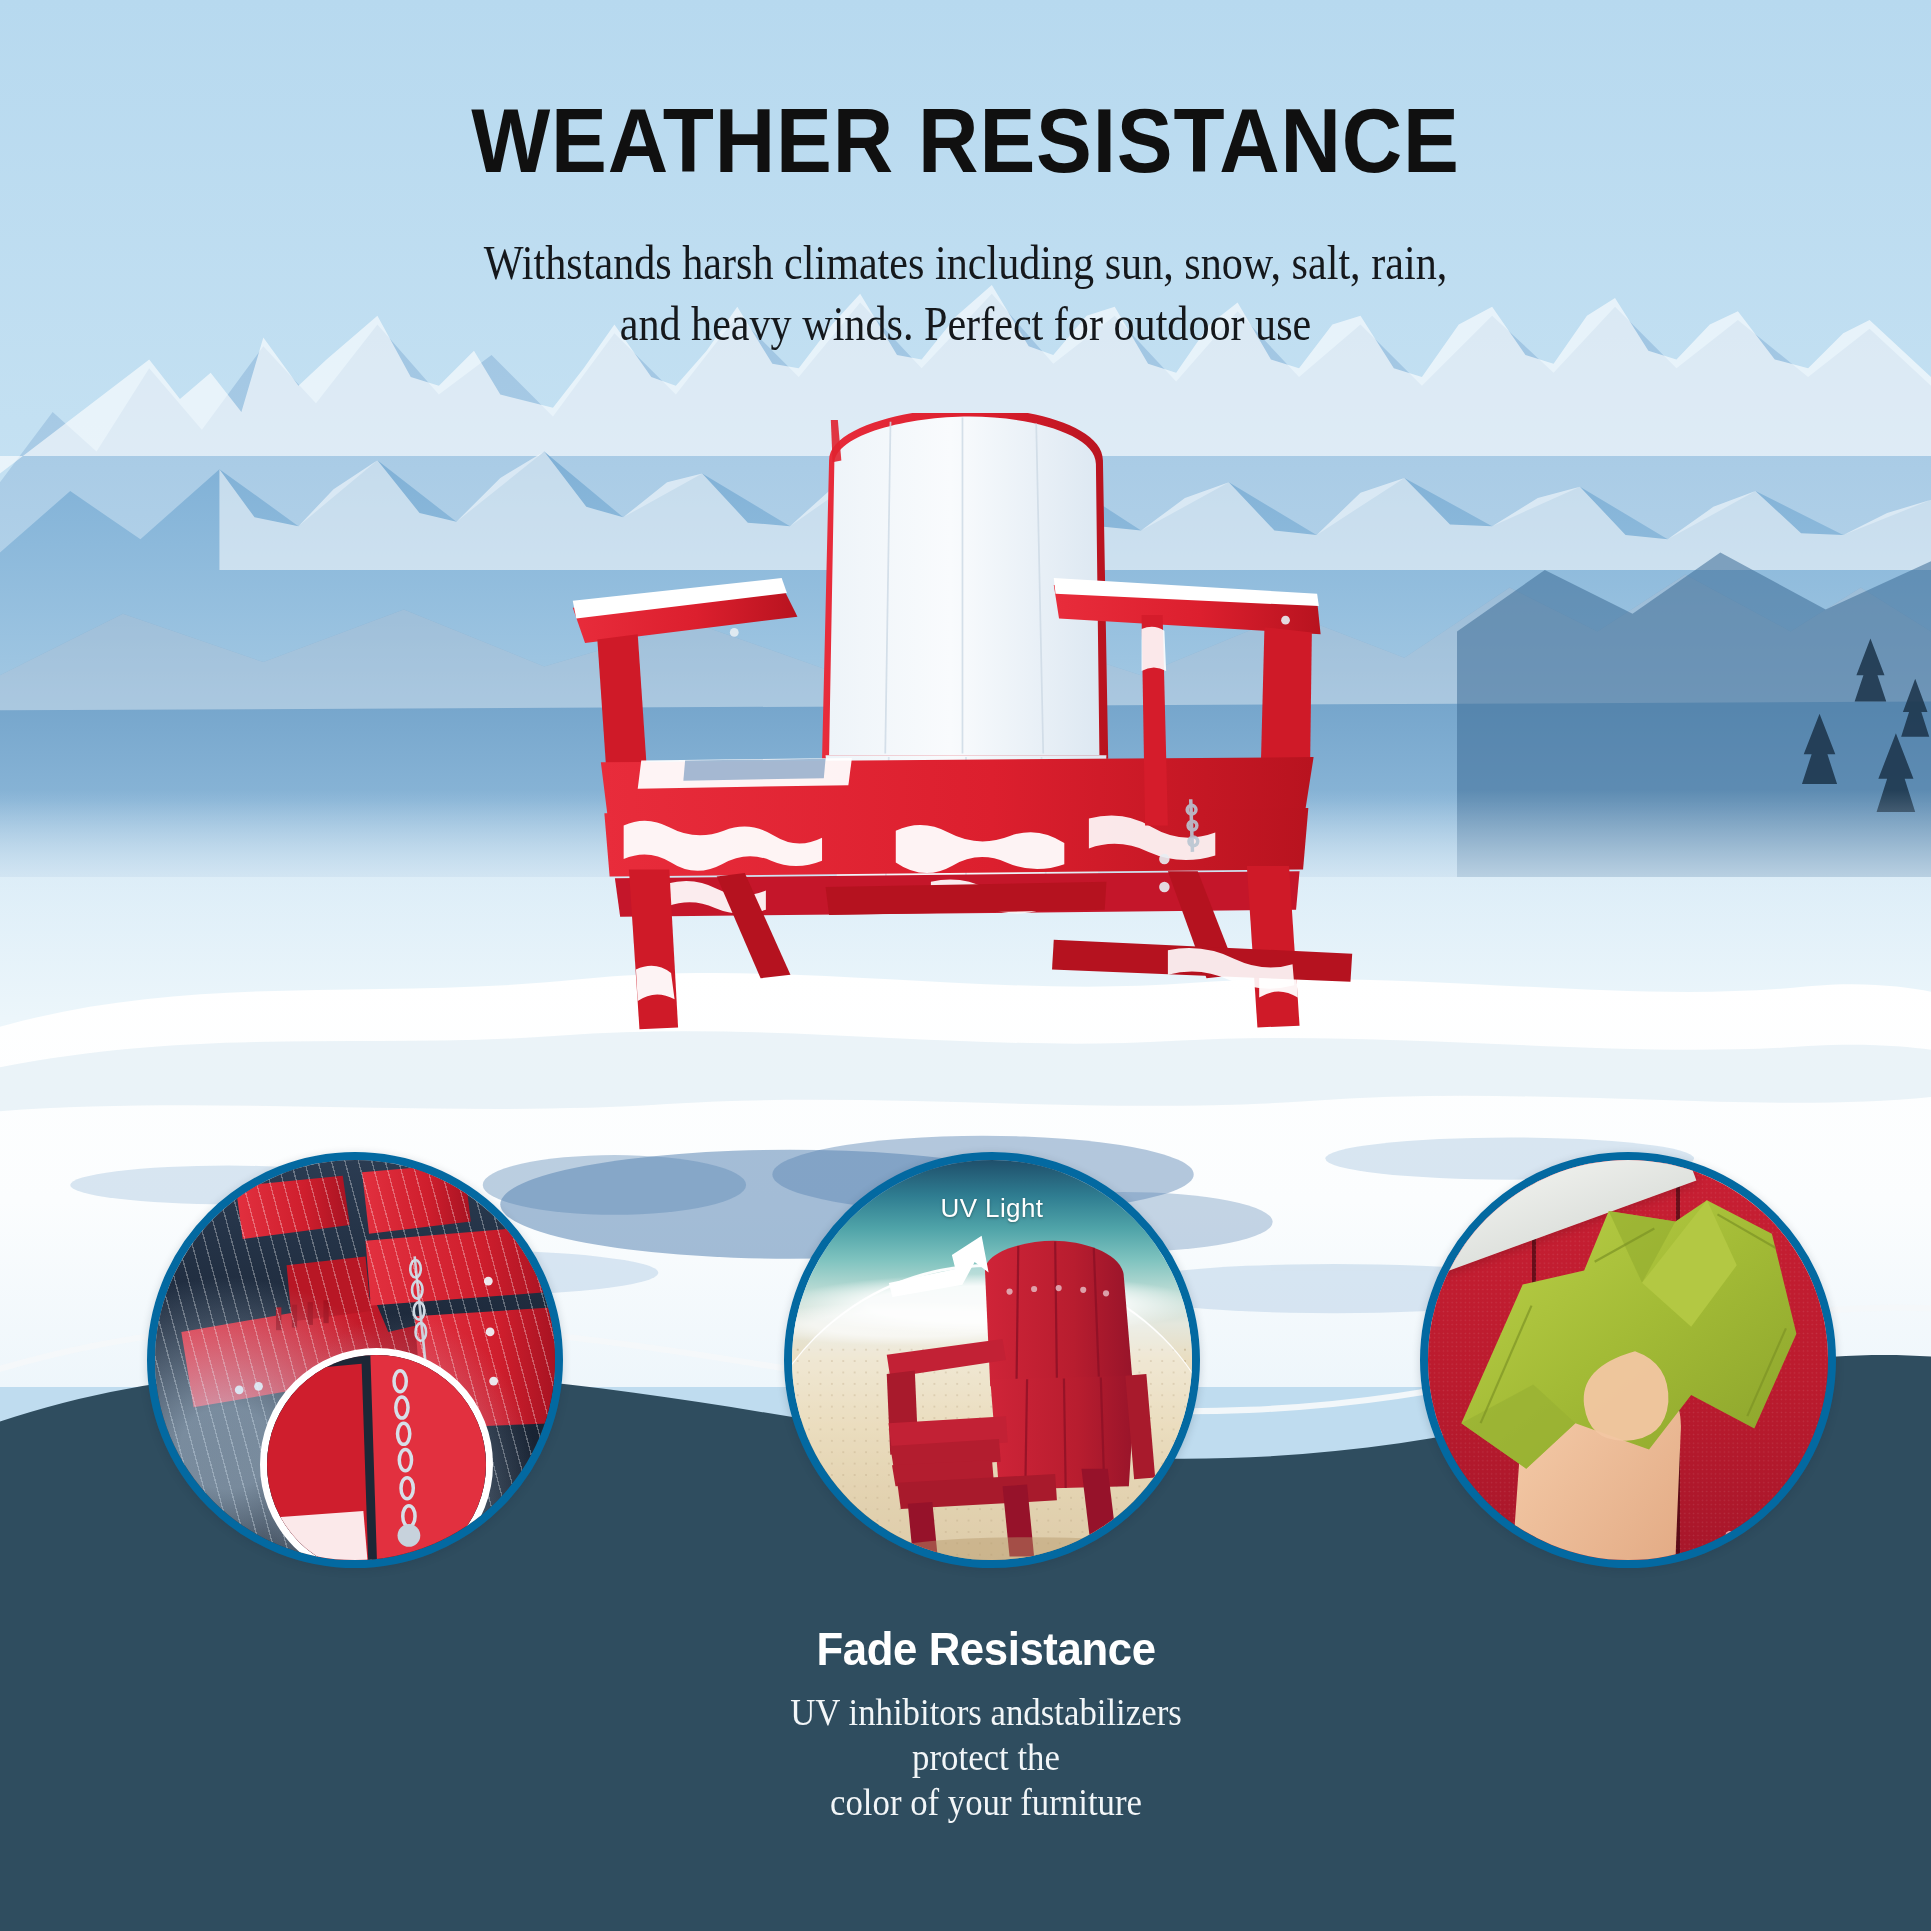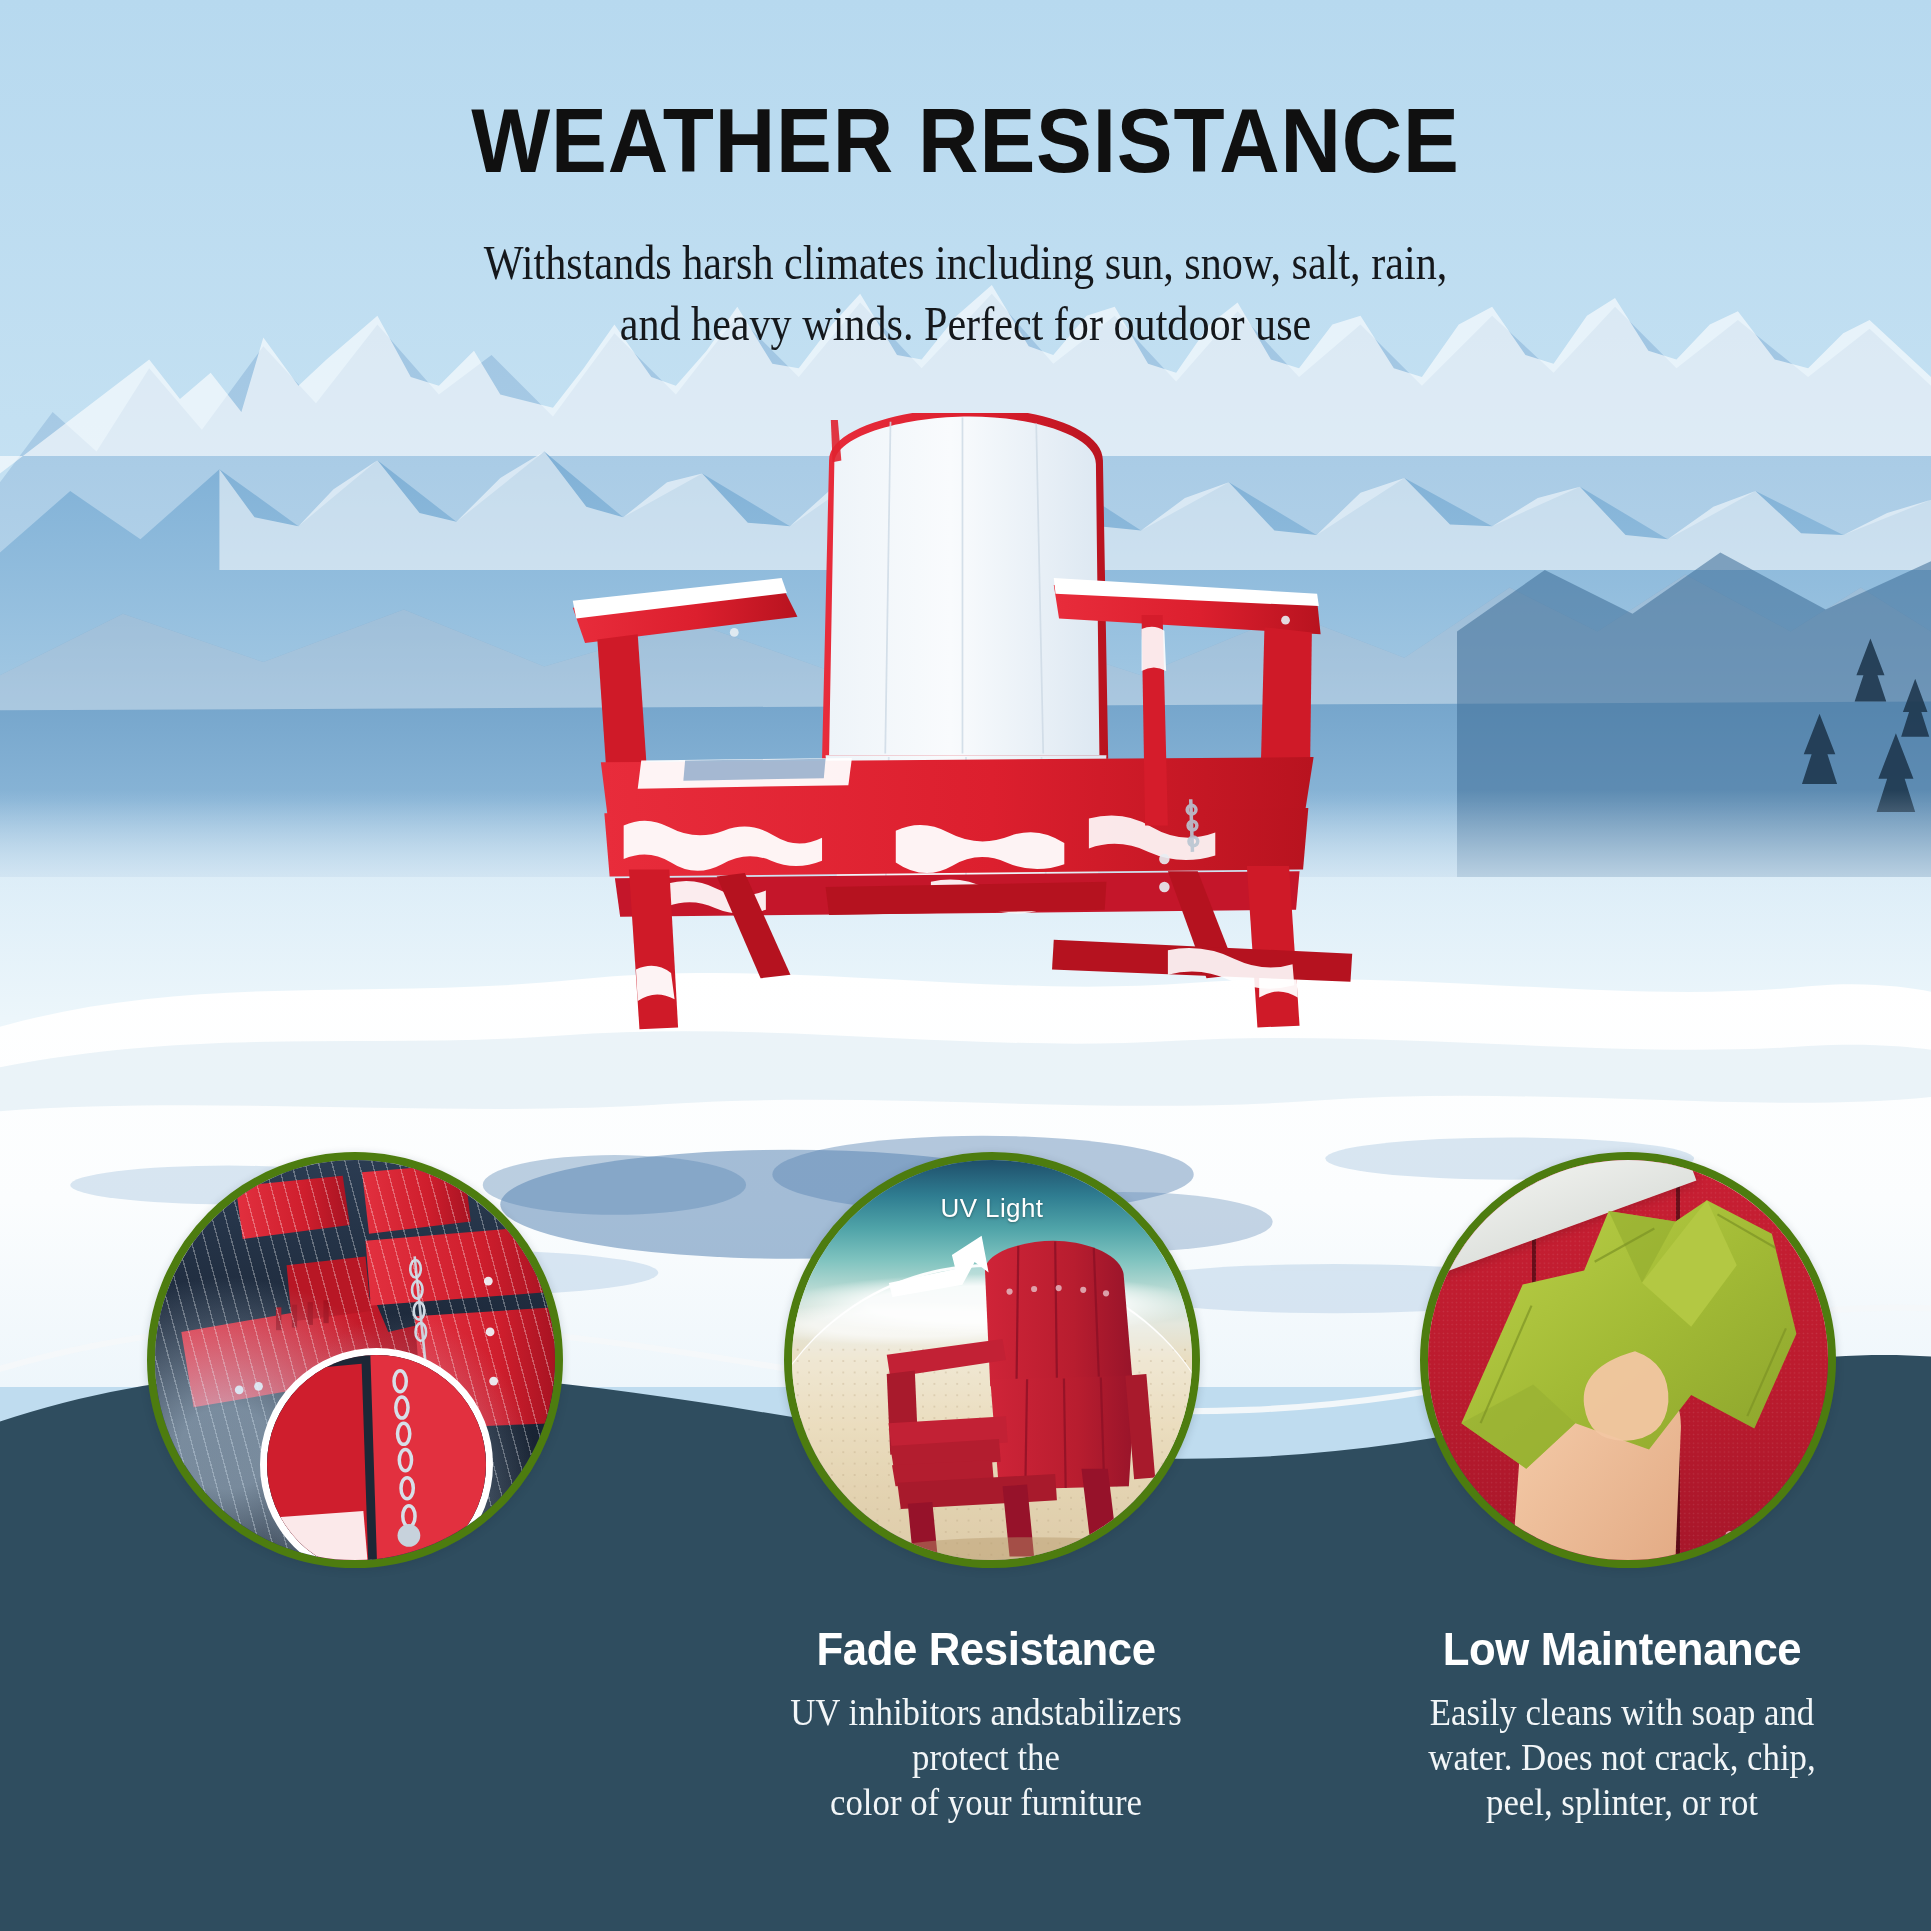--- a/index.html
+++ b/index.html
@@ -54,21 +54,21 @@
     position:absolute; left:0; top:232px; width:1931px; text-align:center;
     font-family:"Liberation Serif", serif;
     font-size:49px; color:#15181c; line-height:1.25;
     transform:scaleX(.86); transform-origin:center top;
   }
   .subtitle div{ white-space:nowrap; }
 
   
   .circle{
     position:absolute; border-radius:50%;
-    border:8px solid #4d7c0f; overflow:hidden;
+    border:8px solid #0369a1; overflow:hidden;
     box-shadow:0 1.8px 8.8px rgba(20,40,55,.18);
   }
   .c1{ left:147px; top:1152px; width:400px; height:400px; }
   .c2{ left:784px; top:1152px; width:400px; height:400px; }
   .c3{ left:1420px; top:1152px; width:400px; height:400px; }
 
   .c-inset{
     position:absolute; left:105px; top:188px; width:219px; height:219px;
     border-radius:50%; border:7px solid #ffffff; overflow:hidden; z-index:6;
   }
@@ -502,23 +502,15 @@
 
   <div class="feat f2">
     <h3>Fade Resistance</h3>
     <p>
       <span>UV inhibitors andstabilizers</span><br>
       <span>protect the</span><br>
       <span>color of your furniture</span>
     </p>
   </div>
 
-  <div class="feat f3">
-    <h3>Low Maintenance</h3>
-    <p>
-      <span>Easily cleans with soap and</span><br>
-      <span>water. Does not crack, chip,</span><br>
-      <span>peel, splinter, or rot</span>
-    </p>
-  </div>
 
 </div>
 
 
 </body></html>

